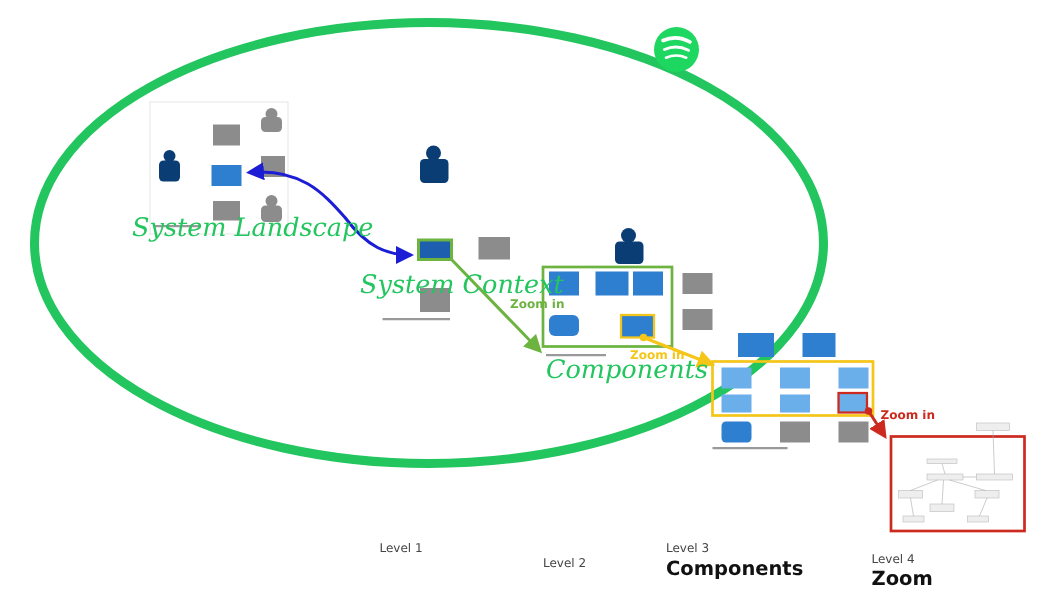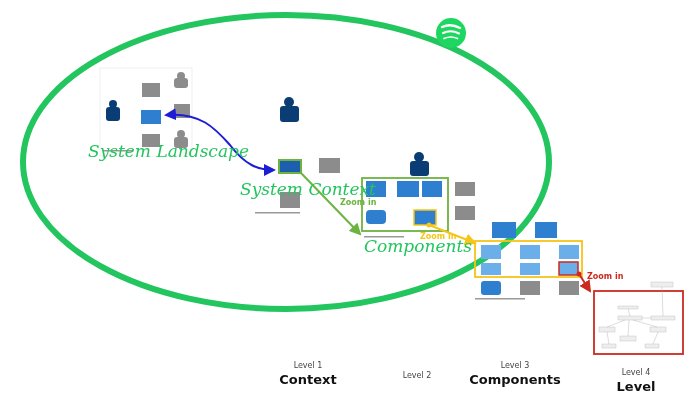--- a/index.html
+++ b/index.html
@@ -1,20 +1,20 @@
 <!DOCTYPE html>
 <html><head>
 <meta charset="utf-8">
 <style>
   html,body{margin:0;padding:0;background:#ffffff;}
   body{width:700px;height:406px;position:relative;overflow:hidden;font-family:"Liberation Sans",sans-serif;}
   svg#diagram{position:absolute;left:0;top:0;}
   .script{font-family:"DejaVu Serif",serif;font-style:italic;fill:#22c55e;font-size:17px;}
   .zoomlbl{font-family:"DejaVu Sans",sans-serif;font-weight:bold;font-size:8px;}
-  .level{position:absolute;text-align:center;width:110px;}
+  .level{position:absolute;width:110px;}
   .level .num{font-family:"DejaVu Sans",sans-serif;font-size:8px;color:#444;}
   .level .name{font-family:"DejaVu Sans",sans-serif;font-size:13px;font-weight:bold;color:#111;margin-top:2px;}
 </style>
 </head>
 <body>
 
 <svg id="diagram" width="700" height="406" viewBox="0 0 700 406">
   <defs>
     <marker id="ahBlue" markerWidth="6" markerHeight="6" refX="5" refY="3" orient="auto">
         <path d="M0,0 L6,3 L0,6 z" fill="#1d1dd6"></path>
@@ -142,25 +142,24 @@
     </g>
   </g>
 
   <text class="script" x="88" y="157">System Landscape</text>
   <text class="script" x="240" y="195">System Context</text>
   <text class="script" x="364" y="252">Components</text>
 </svg>
 
 <div class="level" style="left:253px;top:361px;">
   <div class="num">Level 1</div>
-  <div class="name">Context</div>
 </div>
 <div class="level" style="left:362px;top:371px;">
   <div class="num">Level 2</div>
 </div>
-<div class="level" style="left:460px;top:361px;">
+<div class="level" style="left:444px;top:361px;">
   <div class="num">Level 3</div>
   <div class="name">Components</div>
 </div>
 <div class="level" style="left:581px;top:368px;">
   <div class="num">Level 4</div>
-  <div class="name">Level</div>
+  <div class="name">Zoom</div>
 </div>
 
 </body></html>

